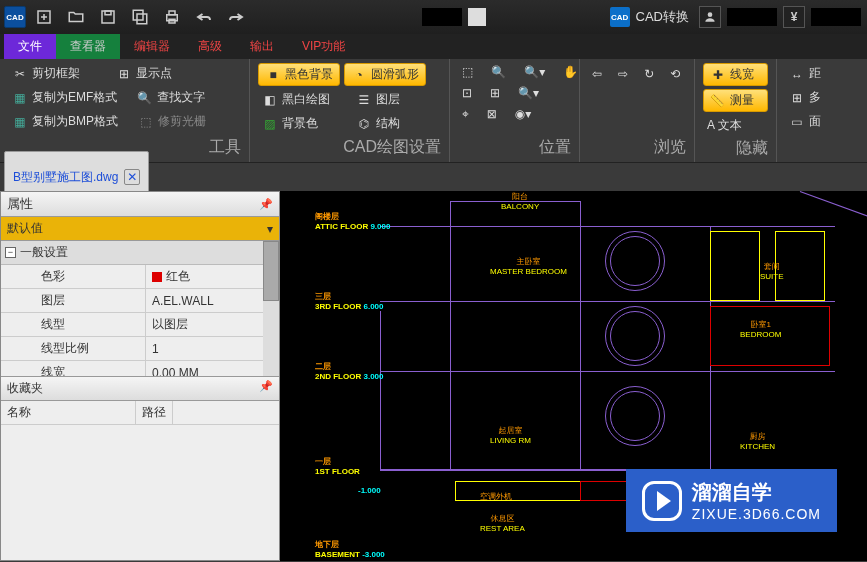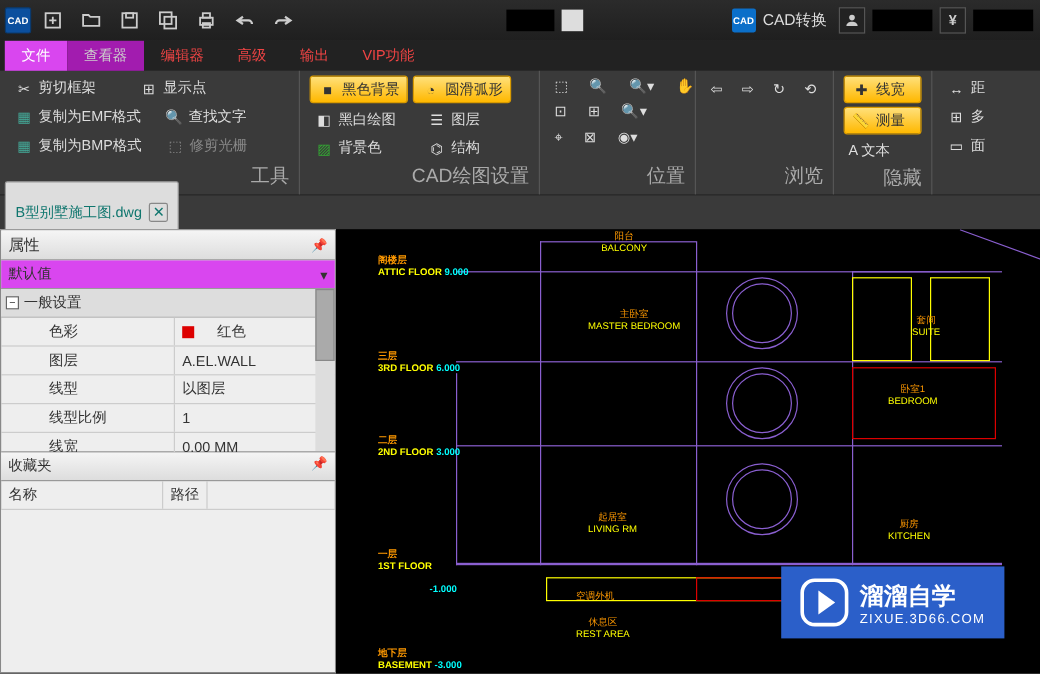--- a/index.html
+++ b/index.html
@@ -14,53 +14,53 @@
     .titlebar-dark { width: 40px; height: 18px; background: #000; margin: 0 2px; }
     .titlebar-light { width: 18px; height: 18px; background: #ddd; }
     .titlebar-cad { display: flex; align-items: center; gap: 6px; color: #ddd; font-size: 13px; margin-left: 6px; }
     .cad-small-icon { width: 20px; height: 20px; background: #0b6fc9; border-radius: 2px; display: flex; align-items: center; justify-content: center; color: #fff; font-size: 8px; font-weight: bold; }
     .user-icon { width: 22px; height: 22px; background: #222; border: 1px solid #555; display: flex; align-items: center; justify-content: center; margin-left: 6px; }
     .rmb-icon { width: 22px; height: 22px; background: #222; border: 1px solid #555; display: flex; align-items: center; justify-content: center; font-weight: bold; }
     
     
     .menubar { height: 25px; background: #222; display: flex; padding-left: 4px; }
     .menu-item { padding: 4px 14px; color: #ef4444; cursor: pointer; }
-    .menu-item.active { background: #d946ef; color: #fff; }
-    .menu-item.active2 { background: #a21caf; color: #ccc; font-family: Liberation Mono, monospace; }
+    .menu-item.active { background: #6d28d9; color: #fff; }
+    .menu-item.active2 { background: #15803d; color: #ccc; font-family: Liberation Mono, monospace; }
     
     
     .ribbon { height: 104px; background: #3a3a3a; display: flex; border-bottom: 1px solid #222; }
     .ribbon-group { border-right: 1px solid #555; padding: 4px 8px 2px; display: flex; flex-direction: column; }
     .ribbon-body { flex: 1; display: flex; flex-direction: column; gap: 3px; }
     .ribbon-row { display: flex; align-items: center; gap: 4px; }
     .ribbon-btn { display: flex; align-items: center; gap: 4px; padding: 2px 4px; color: #ddd; cursor: pointer; white-space: nowrap; }
     .ribbon-btn.highlighted { background: linear-gradient(#ffe07a, #ffb800); color: #333; border: 1px solid #d89a00; border-radius: 3px; padding: 2px 6px; }
     .ribbon-btn.disabled { color: #888; }
     .ribbon-icon { width: 16px; height: 16px; display: inline-flex; align-items: center; justify-content: center; }
     .ribbon-title { text-align: right; color: #aaa; font-size: 16px; padding: 2px 0; }
     
     
     .tabbar { height: 28px; background: #3a3a3a; display: flex; align-items: center; padding: 0 4px; }
-    .file-tab { background: #ddd; color: #0f766e; padding: 17px 8px; border-radius: 2px 2px 0 0; display: flex; align-items: center; gap: 6px; border: 1px solid #999; }
+    .file-tab { background: #ddd; color: #1d4ed8; padding: 17px 8px; border-radius: 2px 2px 0 0; display: flex; align-items: center; gap: 6px; border: 1px solid #999; }
     .tab-close { width: 16px; height: 16px; border: 1px solid #888; border-radius: 2px; display: flex; align-items: center; justify-content: center; cursor: pointer; }
     
     
     .main-area { display: flex; height: 370px; }
     
     
     .prop-panel { width: 280px; background: #eee; color: #333; display: flex; flex-direction: column; border: 1px solid #888; }
     .panel-header { background: linear-gradient(#f5f5f5, #ddd); padding: 3px 6px; border-bottom: 1px solid #999; display: flex; justify-content: space-between; align-items: center; font-size: 13px; }
     .pin-icon { font-size: 11px; }
-    .panel-select { background: #d946ef; padding: 3px 6px; border-bottom: 1px solid #999; display: flex; justify-content: space-between; align-items: center; }
+    .panel-select { background: #eab308; padding: 3px 6px; border-bottom: 1px solid #999; display: flex; justify-content: space-between; align-items: center; }
     .prop-grid { flex: 1; overflow: auto; position: relative; }
     .prop-group-row { background: #ddd; padding: 3px 4px; border-bottom: 1px solid #bbb; display: flex; align-items: center; gap: 4px; font-weight: normal; }
     .prop-expand { width: 11px; height: 11px; border: 1px solid #666; background: #fff; display: flex; align-items: center; justify-content: center; font-size: 9px; line-height: 1; }
     .prop-row { display: flex; border-bottom: 1px solid #ccc; }
     .prop-label { width: 145px; padding: 3px 6px 3px 40px; border-right: 1px solid #ccc; }
-    .prop-value { flex: 1; padding: 3px 6px; display: flex; align-items: center; gap: 19px; }
+    .prop-value { flex: 1; padding: 3px 6px; display: flex; align-items: center; gap: 4px; }
     .red-sq { width: 10px; height: 10px; background: #d00; }
     .scrollbar-v { position: absolute; right: 0; top: 0; width: 16px; height: 100%; background: #ddd; }
     .scroll-thumb { width: 100%; height: 60px; background: #aaa; border: 1px solid #888; }
     .fav-header { background: linear-gradient(#f5f5f5, #ddd); padding: 3px 6px; border-top: 1px solid #999; border-bottom: 1px solid #999; display: flex; justify-content: space-between; }
     .fav-cols { display: flex; border-bottom: 1px solid #ccc; }
     .fav-col { padding: 3px 6px; border-right: 1px solid #ccc; }
     .fav-col:first-child { width: 135px; }
     
     
     .drawing { flex: 1; background: #000; position: relative; overflow: hidden; }
@@ -76,21 +76,21 @@
     .yline { position: absolute; background: #ff0; }
     .rline { position: absolute; background: #d00; }
     .stair-circle { position: absolute; border: 1px solid #8a5fd0; border-radius: 50%; }
     
     
     .watermark { position: absolute; right: 30px; bottom: 30px; background: #2b5fc9; padding: 10px 16px; display: flex; align-items: center; gap: 10px; }
     .watermark-logo { width: 40px; height: 40px; border: 3px solid #fff; border-radius: 12px; display: flex; align-items: center; justify-content: center; }
     .watermark-logo::after { content: ""; width: 0; height: 0; border-left: 14px solid #fff; border-top: 10px solid transparent; border-bottom: 10px solid transparent; margin-left: 4px; }
     .watermark-text { color: #fff; }
     .watermark-text .main { font-size: 20px; font-weight: bold; }
-    .watermark-text .sub { font-size: 11px; letter-spacing: 1px; }
+    .watermark-text .sub { font-size: 14px; letter-spacing: 1px; }
   </style>
 </head>
 <body>
 
 <div class="titlebar">
   <div class="app-icon">CAD</div>
   <div class="titlebar-btn">
       <svg viewBox="0 0 24 24" fill="none" stroke="#ccc" stroke-width="2">
         <rect x="4" y="4" width="16" height="16"></rect>
         <line x1="12" y1="8" x2="12" y2="16"></line>

